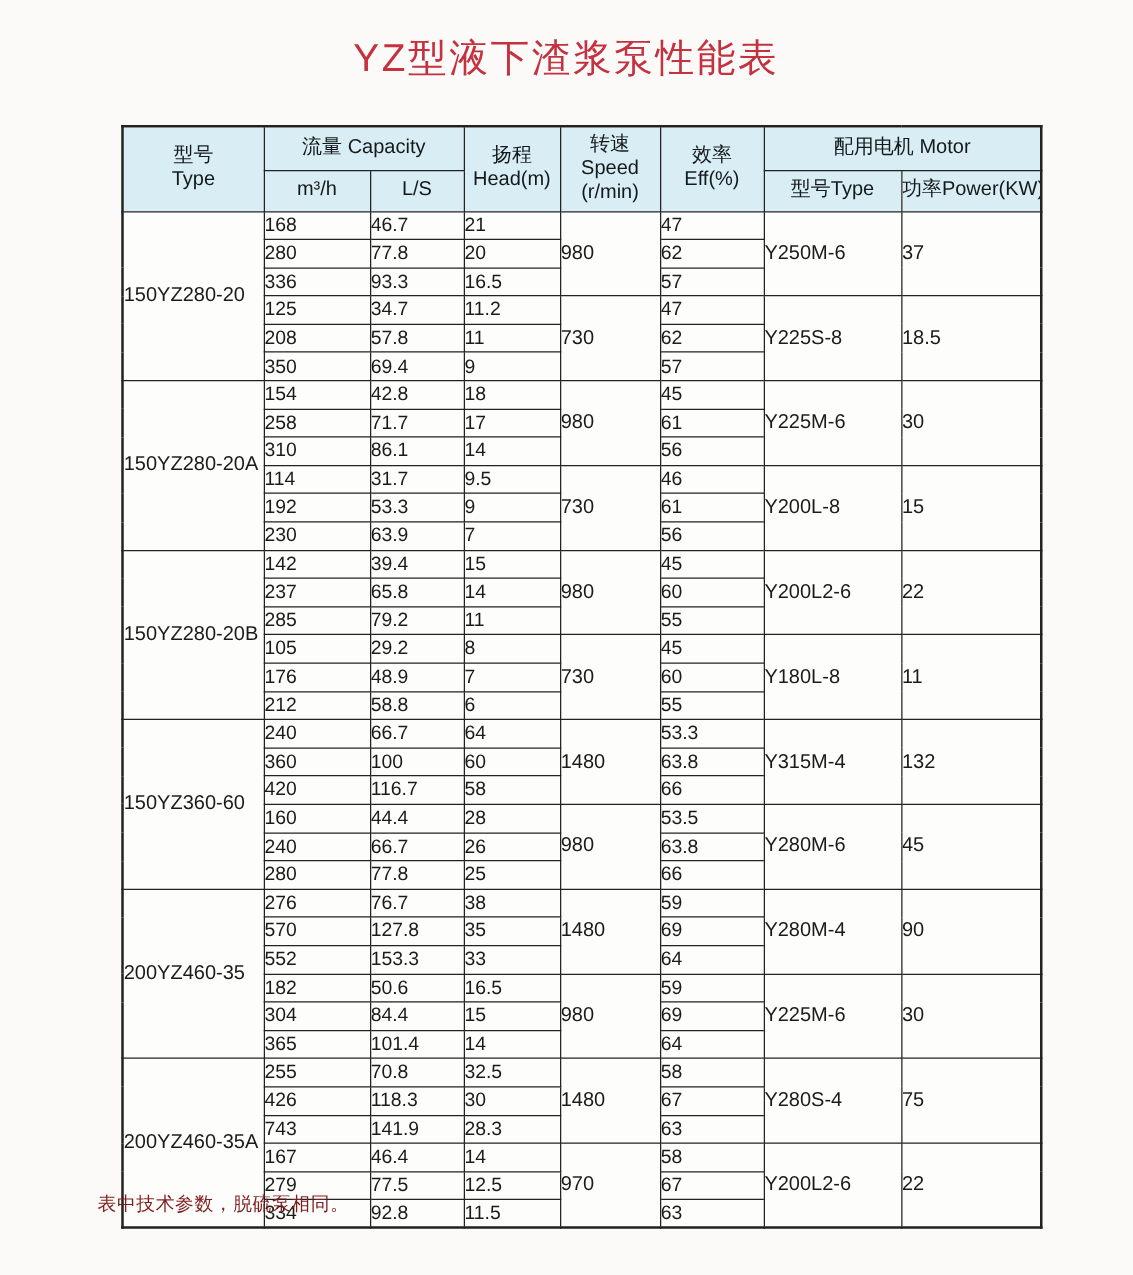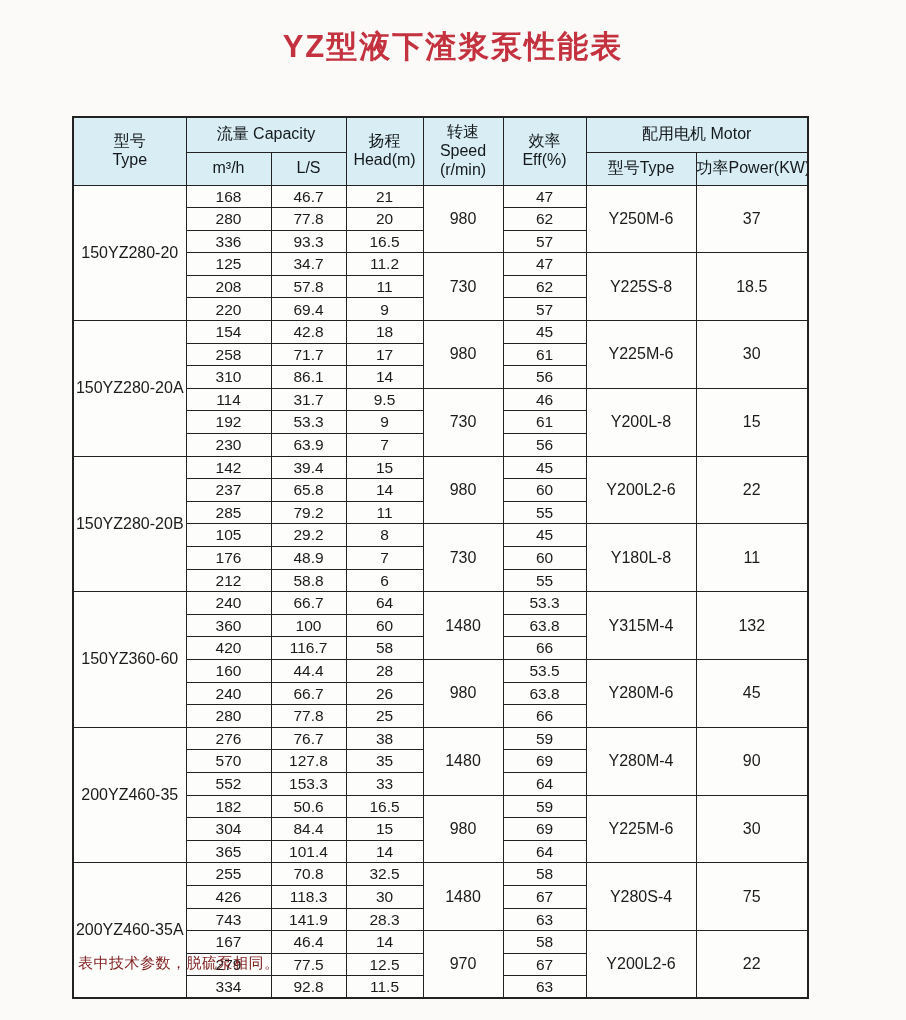--- a/index.html
+++ b/index.html
@@ -8,35 +8,33 @@
     background: #fbfaf8;
     font-family: "Liberation Sans", "DejaVu Sans", sans-serif;
     color: #1b1b1b;
     position: relative;
     overflow: hidden;
   }
   .page { position: absolute; inset: 0; }
   .title {
     position: absolute; top: 26px; left: 0; width: 100%;
     text-align: center;
-    font-size: 31px; font-weight: bold;
+    font-size: 31px; font-weight: normal;
     color: var(--title-color, #c43240);
     letter-spacing: 2px;
   }
   .subtitle {
     position: absolute; top: 67px; left: 0; width: 100%;
     text-align: center;
     font-size: 19px; color: #3a3a3a;
   }
   table.perf {
-    position: absolute; left: 72px; top: 100px; width: 735px;
+    position: absolute; left: 97px; top: 100px; width: 735px;
     border-collapse: collapse; table-layout: fixed;
-    text-align: center;
     border: 2px solid var(--border-color, #222);
-    margin-top: 16px;
   }
   table.perf th, table.perf td {
     border: 1px solid var(--border-color, #222);
     font-weight: normal;
     padding: 0;
     overflow: hidden;
     white-space: nowrap;
   }
   thead th {
     background: var(--header-bg, #d8edf4);
@@ -139,21 +137,21 @@
           <td class="motor-cell" rowspan="3">Y225S-8</td>
           <td class="power-cell" rowspan="3">18.5</td>
         </tr>
         <tr>
           <td>208</td>
           <td>57.8</td>
           <td>11</td>
           <td>62</td>
         </tr>
         <tr>
-          <td>220</td>
+          <td>350</td>
           <td>69.4</td>
           <td>9</td>
           <td>57</td>
         </tr>
         <tr>
           <td class="model-cell" rowspan="6">150YZ280-20A</td>
           <td>154</td>
           <td>42.8</td>
           <td>18</td>
           <td class="speed-cell" rowspan="3">980</td>

